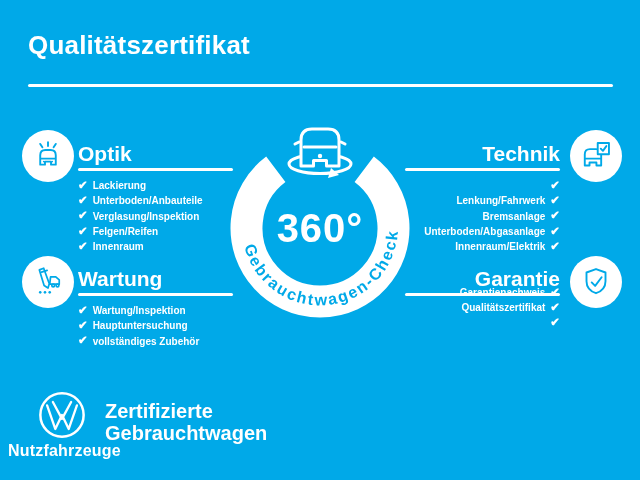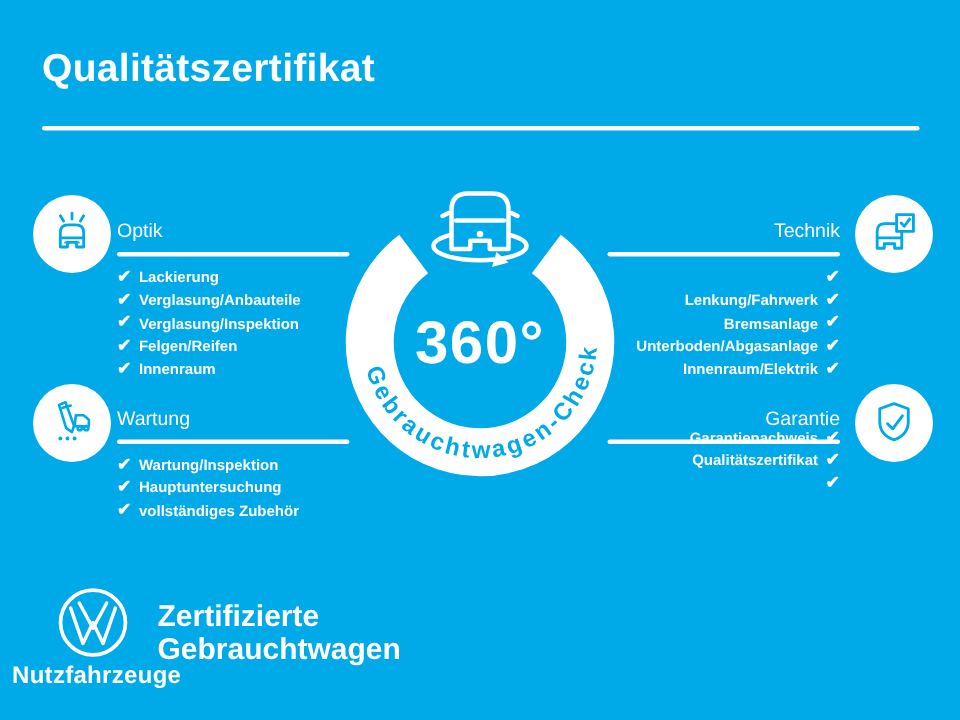--- a/index.html
+++ b/index.html
@@ -5,21 +5,21 @@
   html,body{margin:0;padding:0;}
   body{
     width:640px;height:480px;position:relative;overflow:hidden;
     background:#00a9e8;color:#ffffff;
     font-family:"Liberation Sans", sans-serif;
   }
   .abs{position:absolute;}
   .title{left:28px;top:30px;font-size:26px;font-weight:bold;letter-spacing:0.2px;}
   .title-rule{left:28px;top:84px;width:585px;height:3px;background:#fff;border-radius:2px;}
 
-  .heading{font-size:13px;font-weight:normal;line-height:20px;}
+  .heading{font-size:21px;font-weight:bold;line-height:20px;}
   .rule{height:3px;background:#fff;border-radius:2px;}
   .items{font-size:10px;font-weight:bold;}
   .item{height:15.3px;display:flex;align-items:center;gap:5px;white-space:nowrap;}
   .item.right{justify-content:flex-end;}
   .check{font-size:11.5px;line-height:1;}
   .ta-r{text-align:right;}
 
   .icon-circle{
     width:52px;height:52px;border-radius:50%;background:#ffffff;
     display:flex;align-items:center;justify-content:center;
@@ -81,21 +81,21 @@
 
 <div class="abs heading" style="left:78px;top:144px;">Optik</div>
 <div class="abs rule" style="left:78px;top:168px;width:155px;"></div>
 <div class="abs items" style="left:78px;top:178px;">
   <div class="item">
       <span class="check">✔</span>
       <span>Lackierung</span>
     </div>
   <div class="item">
       <span class="check">✔</span>
-      <span>Verglasung/Anbauteile</span>
+      <span>Unterboden/Anbauteile</span>
     </div>
   <div class="item">
       <span class="check">✔</span>
       <span>Verglasung/Inspektion</span>
     </div>
   <div class="item">
       <span class="check">✔</span>
       <span>Felgen/Reifen</span>
     </div>
   <div class="item">

